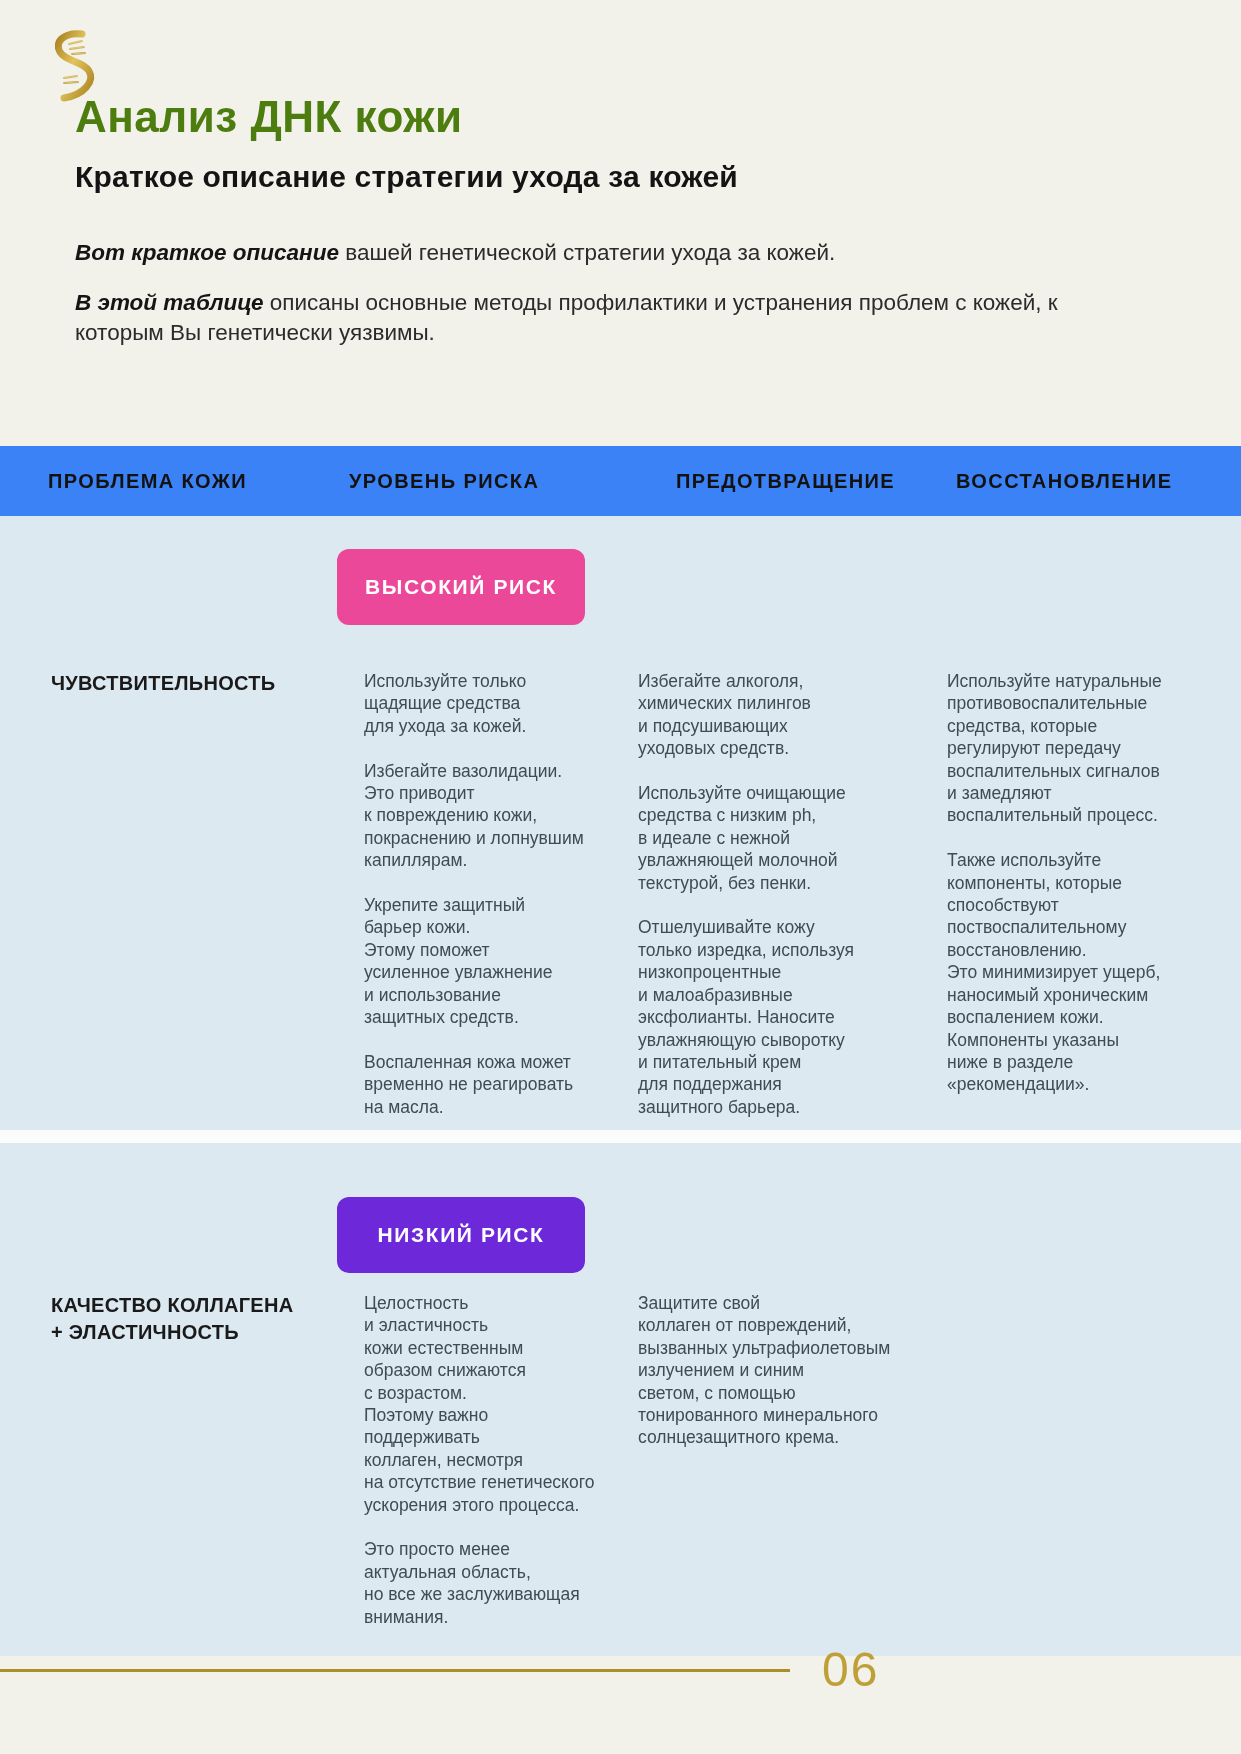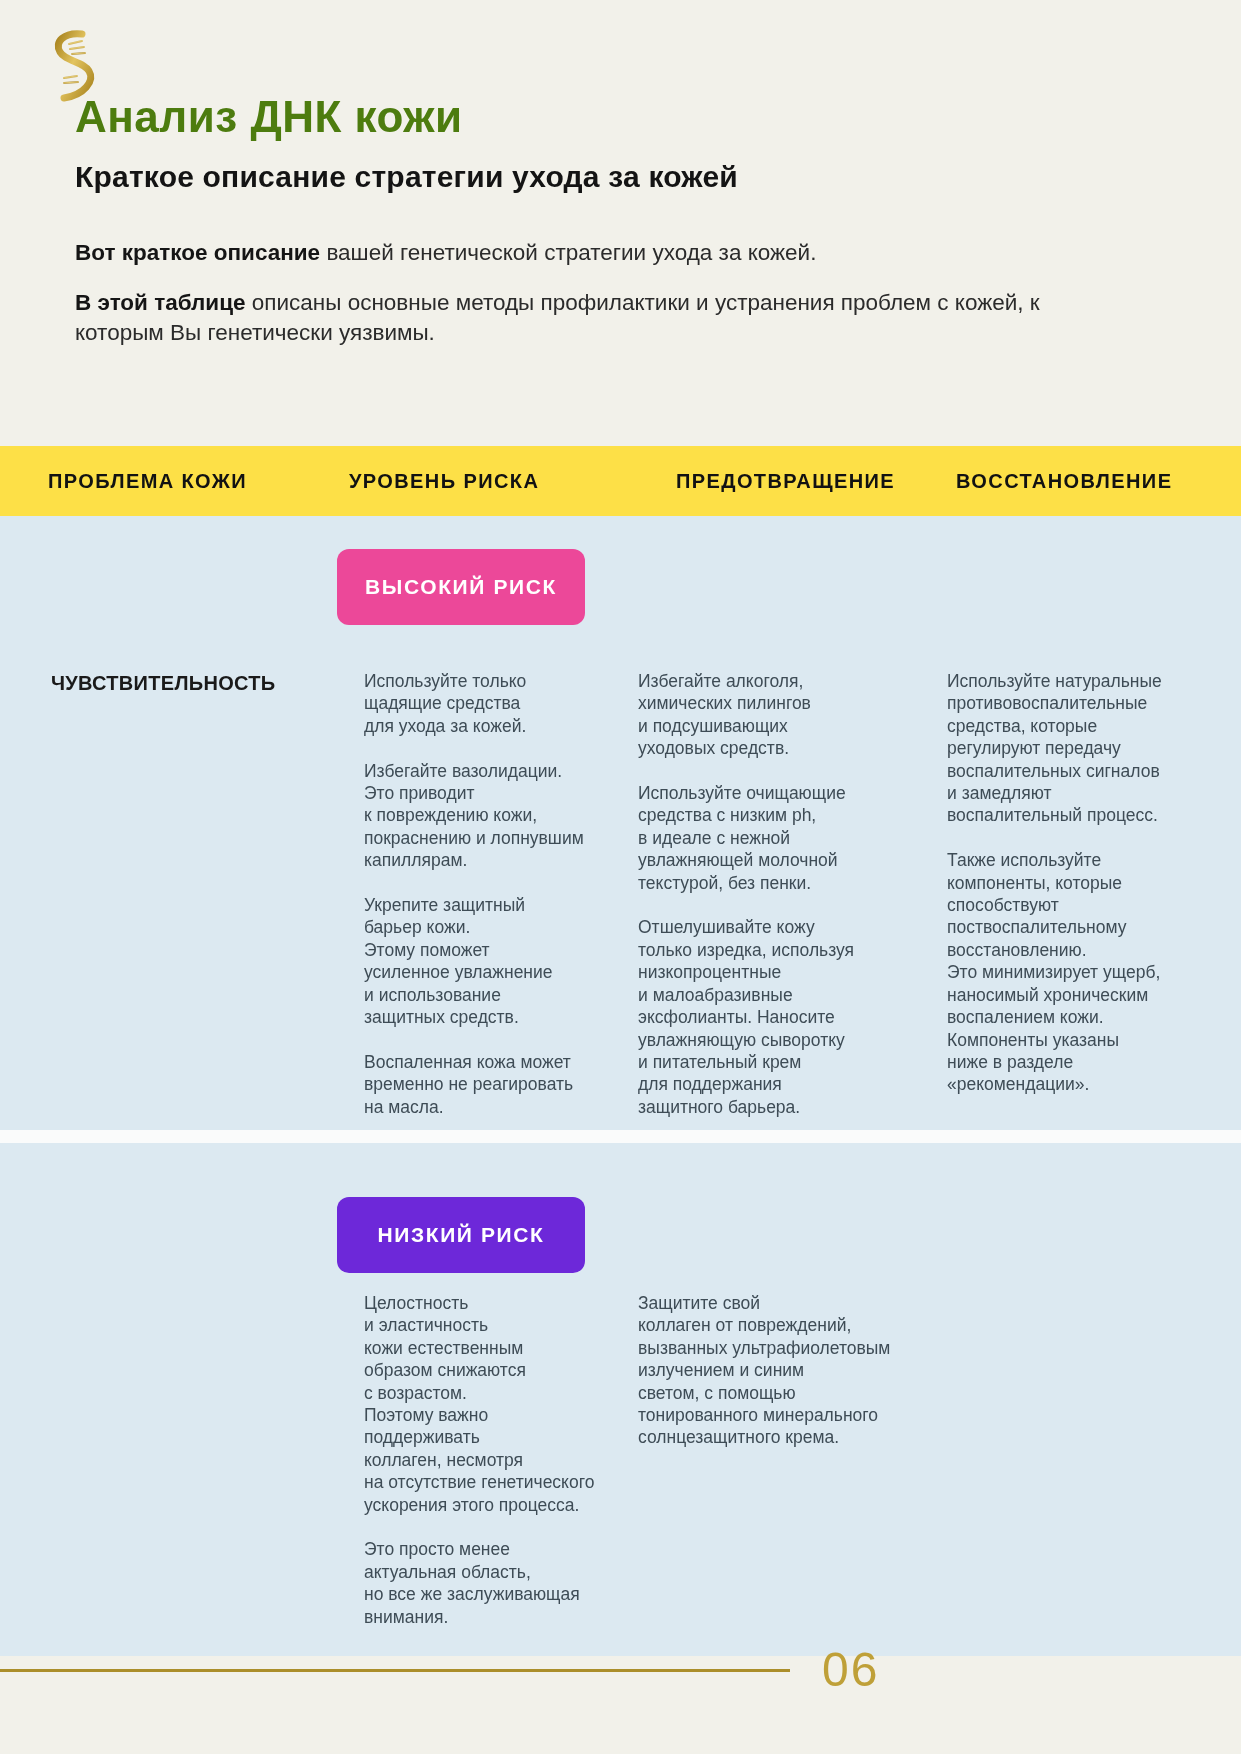--- a/index.html
+++ b/index.html
@@ -21,28 +21,28 @@
     left: 75px; top: 92px;
     font-size: 44px; font-weight: 800; letter-spacing: 0.5px; color: #4d7c0f;
   }
   .page-subtitle {
     left: 75px; top: 160px;
     font-size: 30px; font-weight: 700; letter-spacing: 0.2px; color: #141414;
   }
   .intro-p {
     left: 75px; font-size: 22.5px; line-height: 30px; color: #2b2b2b; width: 1020px;
   }
-  .intro-p b { color: #151515; }
+  .intro-p b { color: #151515; font-style: italic; }
   .intro-p1 { top: 238px; }
   .intro-p2 { top: 288px; }
 
   
   .thead-band {
     left: 0; top: 446px; width: 1241px; height: 70px;
-    background: #fde047;
+    background: #3b82f6;
   }
   .th {
     position: absolute; top: 24px;
     font-size: 20px; font-weight: 800; letter-spacing: 1.4px; color: #121212;
     white-space: nowrap;
   }
   .th1 { left: 48px; }
   .th2 { left: 349px; }
   .th3 { left: 647px; margin-left: 29px; }
   .th4 { left: 956px; }
@@ -186,20 +186,22 @@
 Компоненты указаны
 ниже в разделе
 «рекомендации».</div>
   </div>
 </section>
 
 <div class="abs section-gap"></div>
 
 <section class="abs risk-section section-2">
   <div class="risk-badge badge-2" style="background: #6d28d9;">НИЗКИЙ РИСК</div>
+  <div class="row-label label-2">КАЧЕСТВО КОЛЛАГЕНА
++ ЭЛАСТИЧНОСТЬ</div>
   <div class="cells-2">
     <div class="cell-text cell-c1">Целостность
 и эластичность
 кожи естественным
 образом снижаются
 с возрастом.
 Поэтому важно
 поддерживать
 коллаген, несмотря
 на отсутствие генетического

